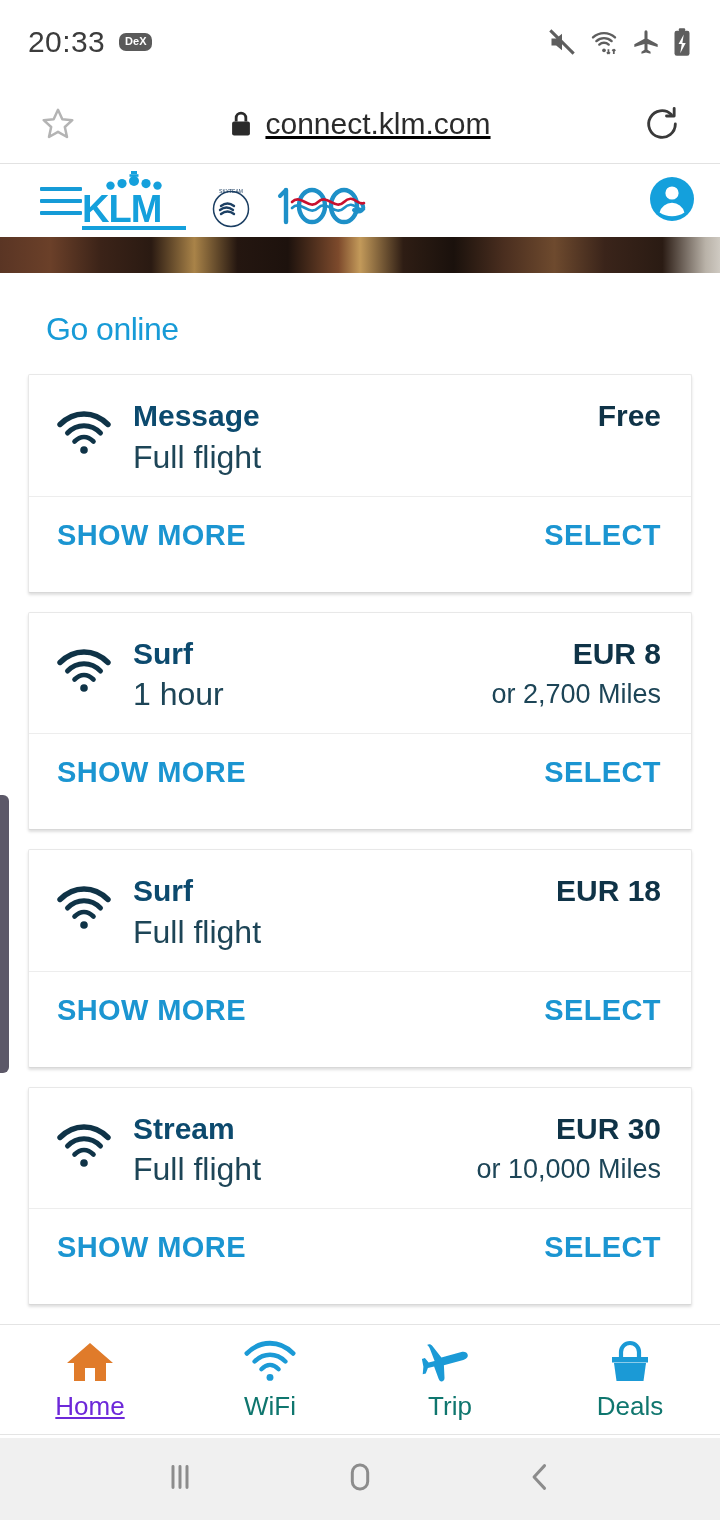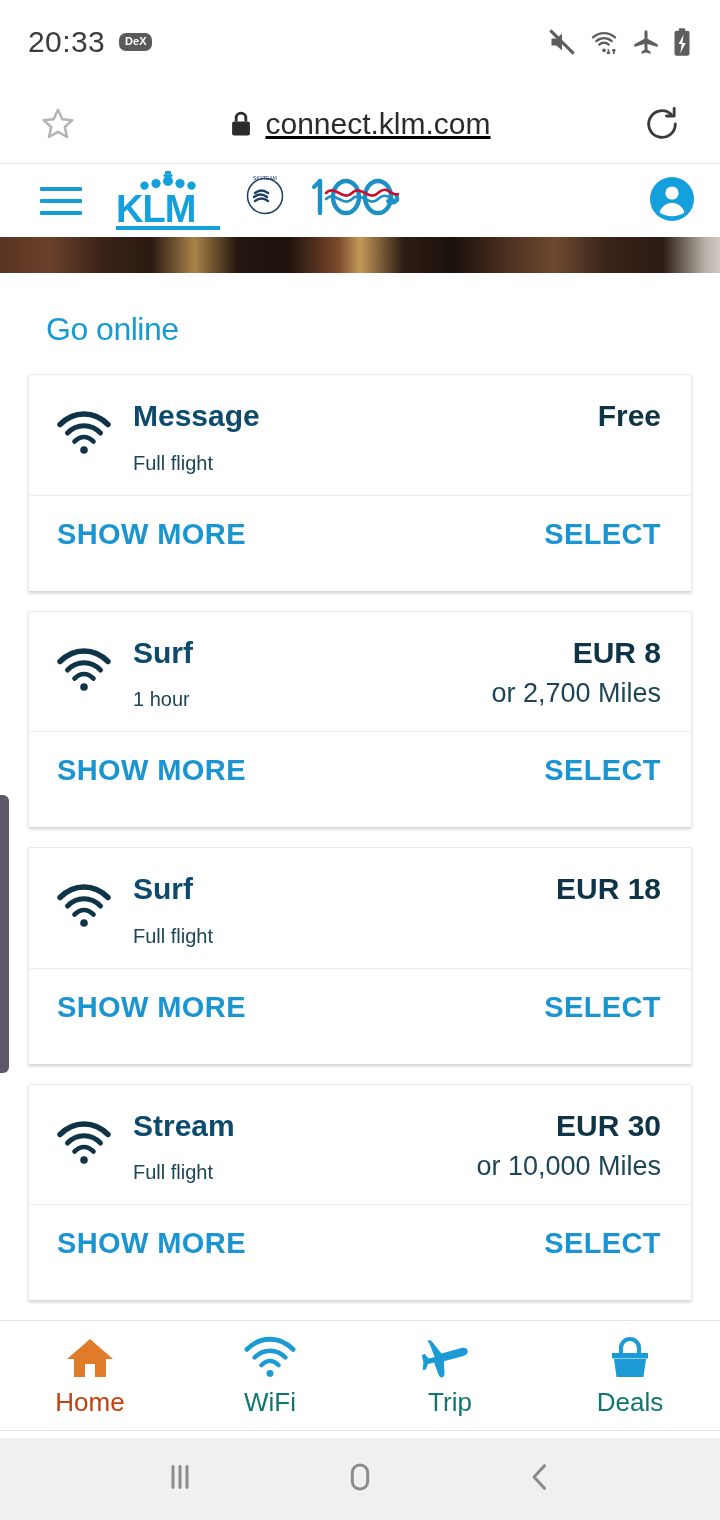--- a/index.html
+++ b/index.html
@@ -37,21 +37,21 @@
   }
   .url-text { font-size: 30px; color: #2b2b2b; }
 
   
   .site-header {
     height: 73px; display: flex; align-items: center;
     padding: 0 24px 0 40px; background: #fff;
   }
   .hamburger { width: 42px; display: flex; flex-direction: column; gap: 8px; cursor: pointer; }
   .hamburger span { display: block; height: 4px; background: #159bd7; border-radius: 1px; }
-  .logo-group { display: flex; gap: 23px; margin-left: 34px; }
+  .logo-group { display: flex; align-items: flex-end; gap: 23px; }
   .klm-mark { position: relative; width: 104px; }
   .crown { display: block; margin: 0 auto 2px; }
   .klm-word {
     font-size: 38px; font-weight: bold; color: #14a0dc;
     letter-spacing: -1px; line-height: .86; font-family: "Liberation Sans", sans-serif;
     border-bottom: 4px solid #14a0dc; padding-bottom: 1px;
   }
   .account-icon { margin-left: auto; }
 
   
@@ -84,21 +84,21 @@
   }
   .card-top {
     display: flex; align-items: flex-start;
     padding: 24px 30px 20px 28px; min-height: 112px;
   }
   .wifi-wrap { width: 72px; padding-top: 12px; flex: none; }
   .card-info { padding-left: 4px; }
   .card-name {
     font-size: 30px; font-weight: bold; color: #0c4a6e; line-height: 1.15;
   }
-  .card-sub { font-size: 20px; color: #1d4557; margin-top: 18px; }
+  .card-sub { font-size: 32px; color: #1d4557; margin-top: 5px; }
   .card-price-wrap { margin-left: auto; text-align: right; }
   .card-price { font-size: 30px; font-weight: bold; color: #0f3347; line-height: 1.15; }
   .card-miles { font-size: 27px; color: #1d4557; margin-top: 8px; }
   .card-actions {
     display: flex; align-items: flex-end;
     border-top: 1px solid #ededed;
     padding: 22px 30px 40px 28px;
   }
   .link-btn {
     font-size: 29px; font-weight: bold; color: #1b95d1;
@@ -110,21 +110,21 @@
   
   .appnav {
     display: flex; border-top: 1px solid #e4e4e4;
     padding: 14px 0 12px; background: #fff;
   }
   .appnav-item {
     flex: 1; display: flex; flex-direction: column;
     align-items: center; gap: 6px; cursor: pointer;
   }
   .appnav-label { font-size: 26px; }
-  .appnav-item.home .appnav-label { color: #c2410c; }
+  .appnav-item.home .appnav-label { color: #6d28d9; text-decoration: underline; }
   .appnav-item.blue .appnav-label { color: #0f766e; }
 
   
   .browsernav {
     display: flex; align-items: center; justify-content: space-around;
     height: 92px; border-top: 1px solid #e4e4e4; background: #fff;
     padding: 0 26px;
   }
   .bn-item { position: relative; cursor: pointer; display:flex; align-items:center; justify-content:center; }
   .tab-count {

